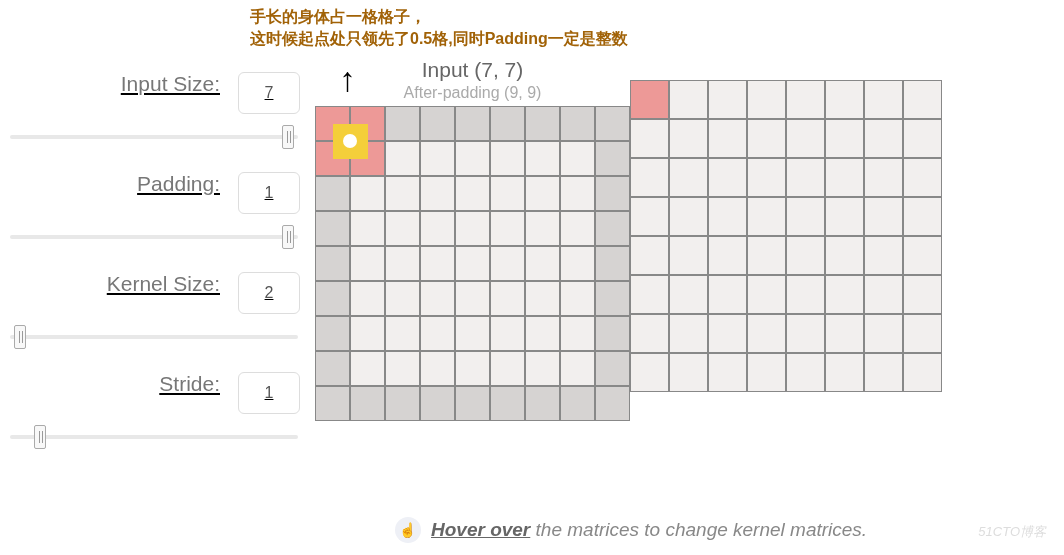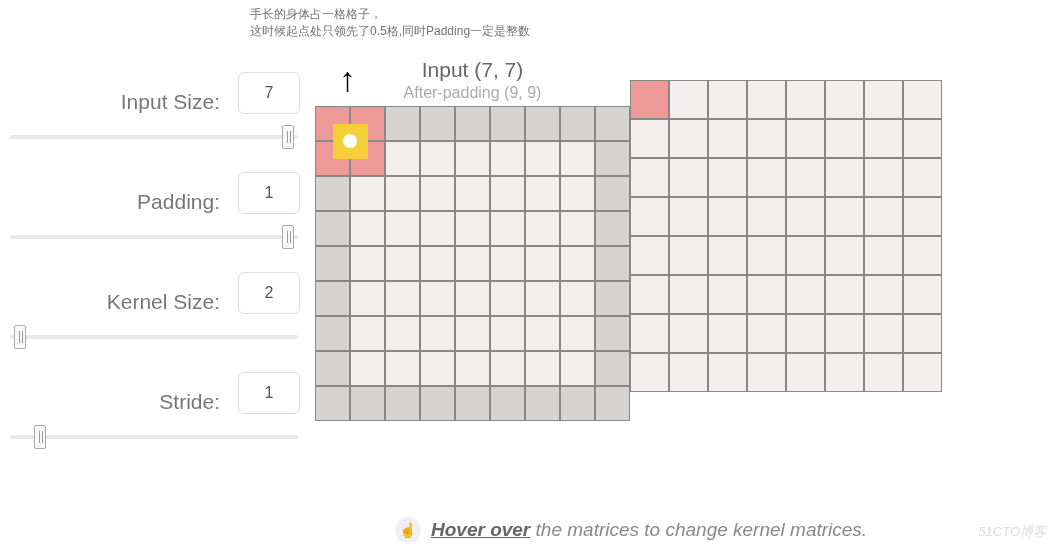--- a/index.html
+++ b/index.html
@@ -8,44 +8,45 @@
       background: #fff;
       width: 1064px;
       height: 555px;
       position: relative;
       padding: 10px;
     }
     .annotation {
       position: absolute;
       left: 250px;
       top: 6px;
-      font-weight: 400;
-      font-size: 12px;
+      font-weight: 700;
+      font-size: 16px;
       line-height: 1.4;
-      color: #737373;
+      color: #a16207;
     }
     .arrow {
       position: absolute;
       left: 339px;
       top: 62px;
       font-size: 34px;
       font-weight: 900;
       color: #000;
       line-height: 1;
     }
     .controls {
       position: absolute;
       left: 10px;
       top: 72px;
       width: 290px;
     }
     .control-row {
       display: flex;
-      align-items: flex-end;
+      align-items: flex-start;
       margin-bottom: 8px;
+      text-decoration: underline;
     }
     .control-label {
       flex: 1;
       text-align: right;
       font-size: 21px;
       color: #777;
       padding-right: 18px;
       font-weight: 400;
     }
     .control-input {

